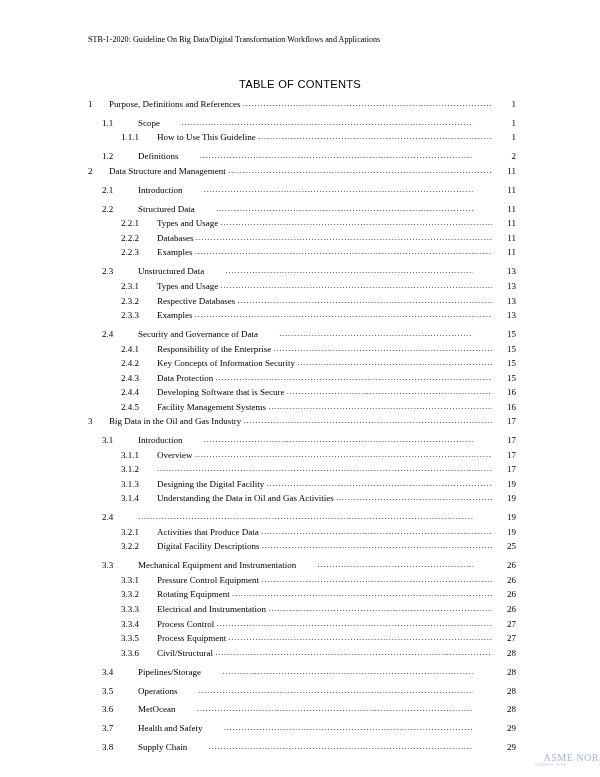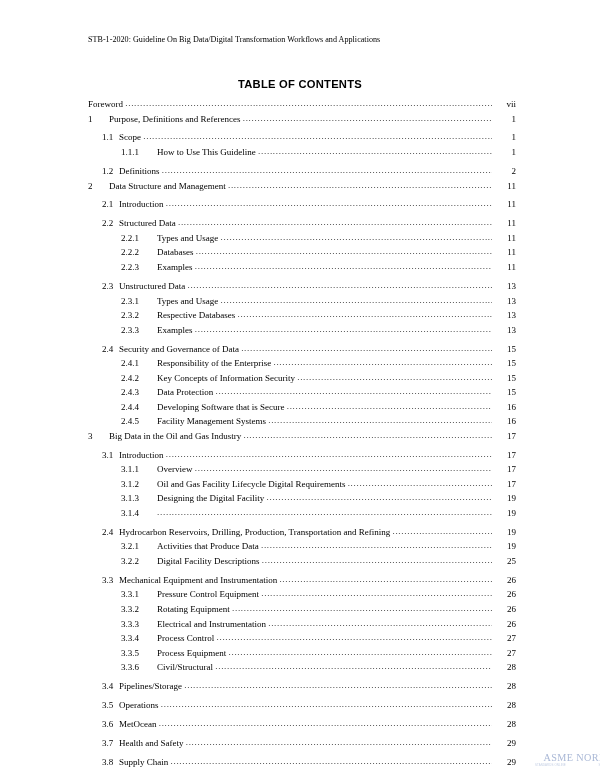--- a/index.html
+++ b/index.html
@@ -36,21 +36,21 @@
   }
 
   
   .toc-title {
     position: absolute;
     left: 0;
     top: 78px;
     width: 600px;
     text-align: center;
     font-family: "Liberation Sans", "DejaVu Sans", sans-serif;
-    font-weight: bold;
+    font-weight: normal;
     font-size: 11.2px;
     letter-spacing: 0.25px;
   }
 
   
   .toc {
     position: absolute;
     left: 88px;
     top: 99px;
     width: 428px;
@@ -102,21 +102,21 @@
   }
 
   .pageno {
     flex: 0 0 auto;
     width: 22px;
     text-align: right;
     padding-left: 2px;
   }
 
   
-  .gap-top { margin-top: 4.4px; }
+  .gap-top { margin-top: 4.4px; gap: 19px; }
 
   
   .folio {
     position: absolute;
     left: 0;
     top: 729px;
     width: 600px;
     text-align: center;
     font-size: 9.0px;
   }
@@ -154,25 +154,20 @@
 <body>
 
 <div class="page">
 
   <div class="doc-header">STB-1-2020: Guideline On Big Data/Digital Transformation Workflows and Applications</div>
 
   <div class="toc-title">TABLE OF CONTENTS</div>
 
   <div class="toc" id="toc-list">
       <div class="toc-row lvl-1">
-        <span class="label">Foreword</span>
-        <span class="leader"></span>
-        <span class="pageno">vii</span>
-      </div>
-      <div class="toc-row lvl-1">
         <span class="num">1</span>
         <span class="label">Purpose, Definitions and References</span>
         <span class="leader"></span>
         <span class="pageno">1</span>
       </div>
       <div class="toc-row lvl-2 gap-top">
         <span class="num">1.1</span>
         <span class="label">Scope</span>
         <span class="leader"></span>
         <span class="pageno">1</span>
@@ -298,38 +293,37 @@
         <span class="pageno">17</span>
       </div>
       <div class="toc-row lvl-3">
         <span class="num">3.1.1</span>
         <span class="label">Overview</span>
         <span class="leader"></span>
         <span class="pageno">17</span>
       </div>
       <div class="toc-row lvl-3">
         <span class="num">3.1.2</span>
-        <span class="label">Oil and Gas Facility Lifecycle Digital Requirements</span>
         <span class="leader"></span>
         <span class="pageno">17</span>
       </div>
       <div class="toc-row lvl-3">
         <span class="num">3.1.3</span>
         <span class="label">Designing the Digital Facility</span>
         <span class="leader"></span>
         <span class="pageno">19</span>
       </div>
       <div class="toc-row lvl-3">
         <span class="num">3.1.4</span>
+        <span class="label">Understanding the Data in Oil and Gas Activities</span>
         <span class="leader"></span>
         <span class="pageno">19</span>
       </div>
       <div class="toc-row lvl-2 gap-top">
         <span class="num">2.4</span>
-        <span class="label">Hydrocarbon Reservoirs, Drilling, Production, Transportation and Refining</span>
         <span class="leader"></span>
         <span class="pageno">19</span>
       </div>
       <div class="toc-row lvl-3">
         <span class="num">3.2.1</span>
         <span class="label">Activities that Produce Data</span>
         <span class="leader"></span>
         <span class="pageno">19</span>
       </div>
       <div class="toc-row lvl-3">

